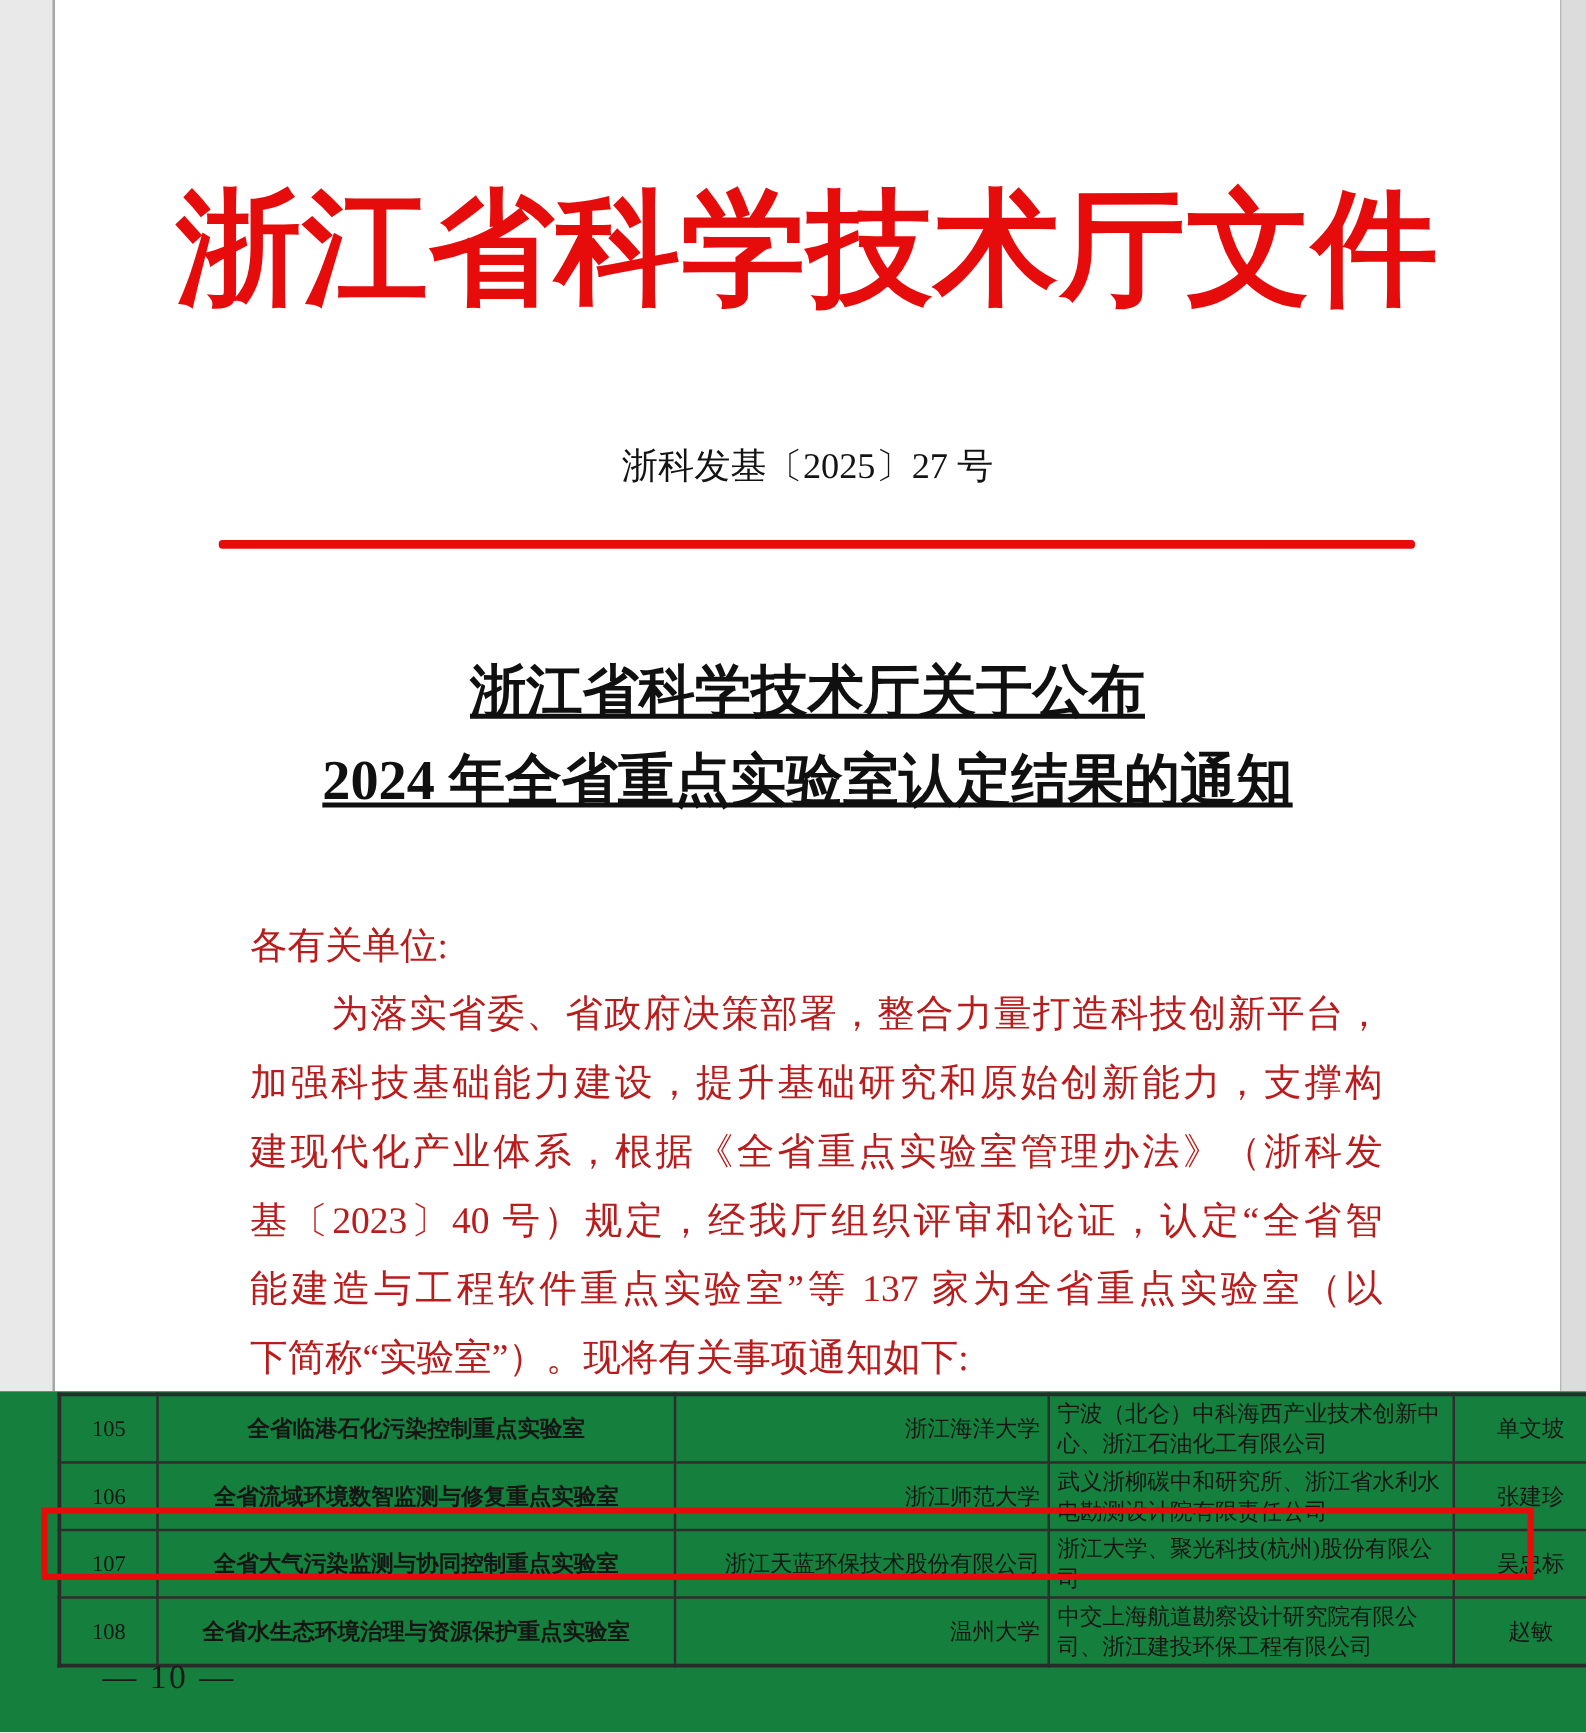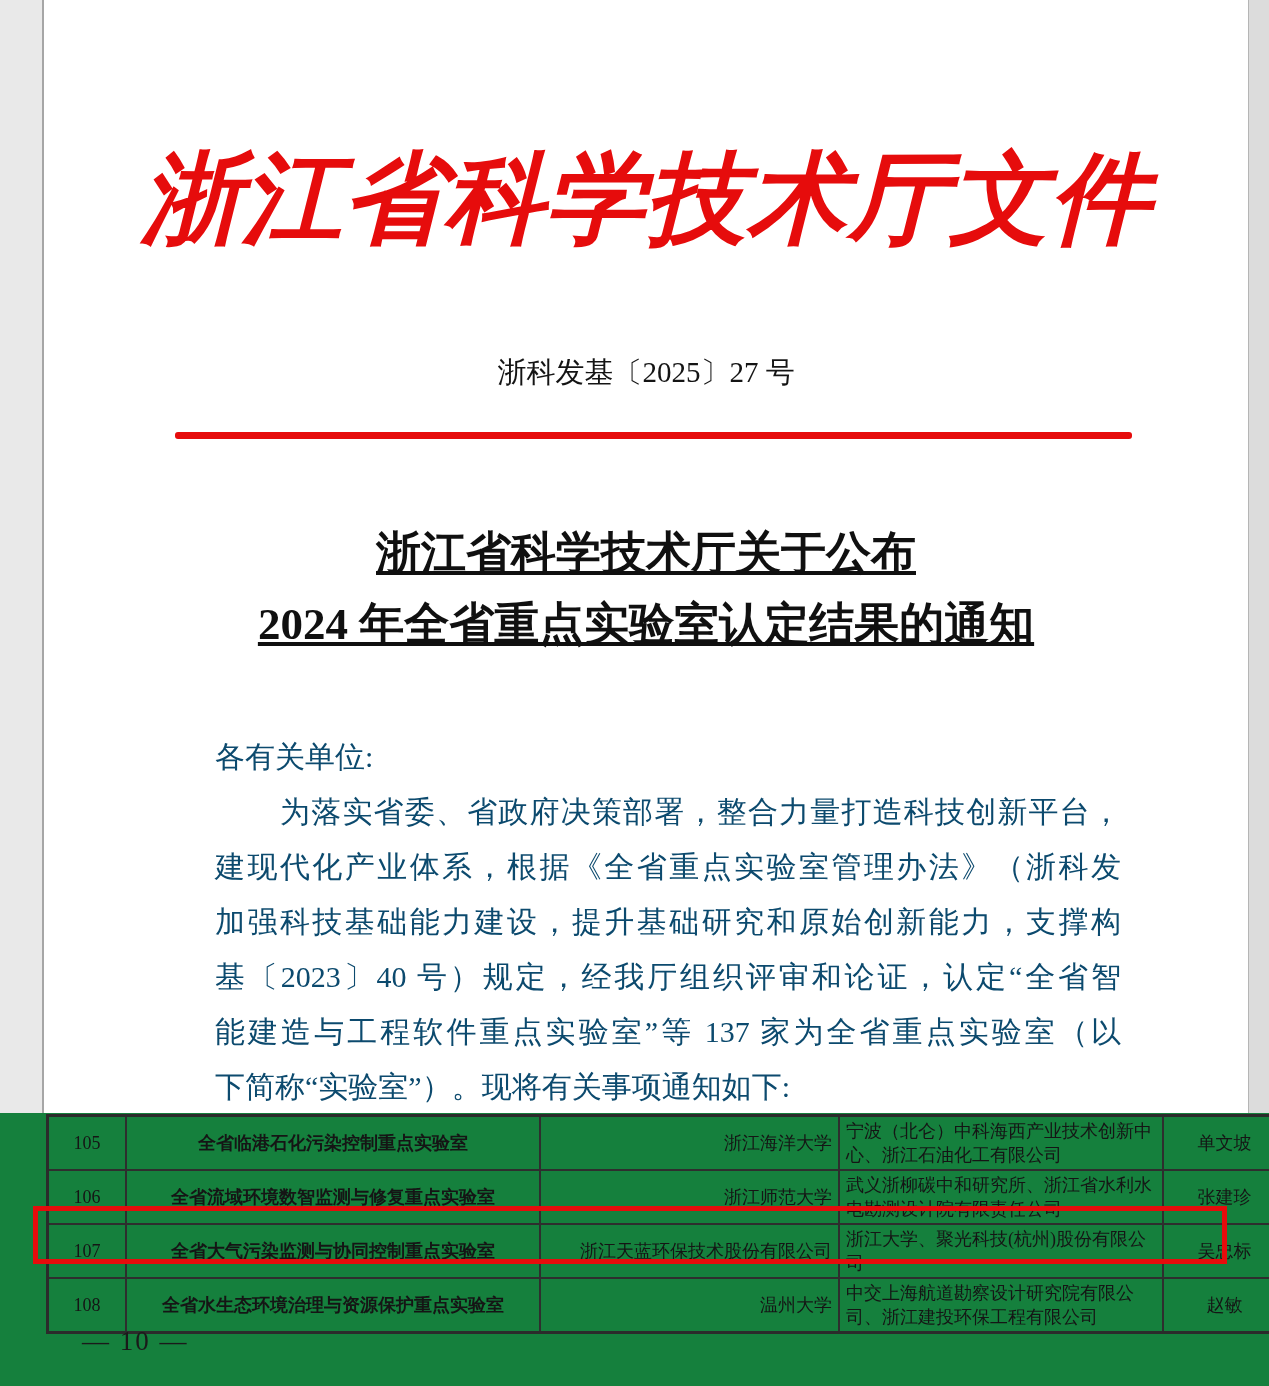--- a/index.html
+++ b/index.html
@@ -47,21 +47,20 @@
     left: 44px;
     right: 21px;
     top: 140px;
     margin: 0;
     text-align: center;
     font-size: 100px;
     line-height: 120px;
     font-weight: bold;
     letter-spacing: 1px;
     color: #e60c0c;
-    font-style: italic;
   }
   .doc-number {
     position: absolute;
     left: 44px;
     right: 21px;
     top: 353px;
     text-align: center;
     font-size: 29px;
     font-weight: 400;
     color: #141414;
@@ -85,24 +84,24 @@
     font-size: 45px;
     line-height: 71px;
     font-weight: bold;
     color: #101010;
     text-decoration: underline;
   }
   .subtitle span { display: block; }
 
   .body-text {
     position: absolute;
-    left: 215px;
+    left: 200px;
     top: 729px;
     width: 906px;
-    color: #0c4a6e;
+    color: #b91c1c;
   }
   .body-line {
     height: 55px;
     line-height: 55px;
     font-size: 30px;
     white-space: nowrap;
     text-align: justify;
     text-align-last: justify;
   }
   .body-line.natural {
@@ -179,22 +178,22 @@
     <div class="red-rule"></div>
 
     <h2 class="subtitle">
       <span>浙江省科学技术厅关于公布</span>
       <span>2024 年全省重点实验室认定结果的通知</span>
     </h2>
 
     <div class="body-text">
       <div class="body-line natural">各有关单位:</div>
       <div class="body-line indent">为落实省委、省政府决策部署，整合力量打造科技创新平台，</div>
+      <div class="body-line">加强科技基础能力建设，提升基础研究和原始创新能力，支撑构</div>
       <div class="body-line">建现代化产业体系，根据《全省重点实验室管理办法》（浙科发</div>
-      <div class="body-line">加强科技基础能力建设，提升基础研究和原始创新能力，支撑构</div>
       <div class="body-line">基〔2023〕40 号）规定，经我厅组织评审和论证，认定“全省智</div>
       <div class="body-line">能建造与工程软件重点实验室”等 137 家为全省重点实验室（以</div>
       <div class="body-line natural">下简称“实验室”）。现将有关事项通知如下:</div>
     </div>
   </section>
 
   <section class="table-section">
     <table class="lab-table">
       <tbody>
         <tr>

